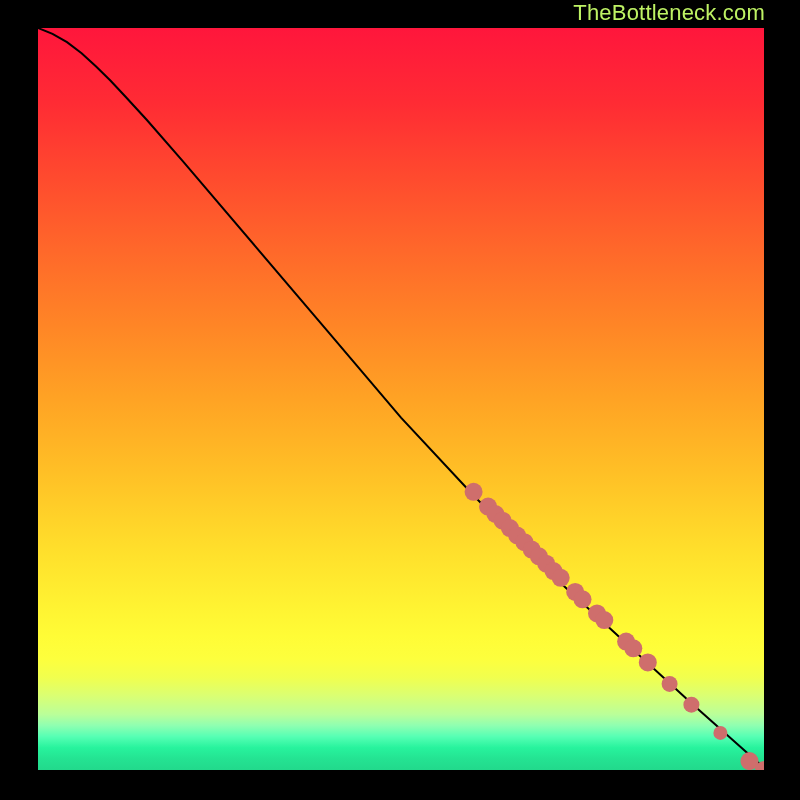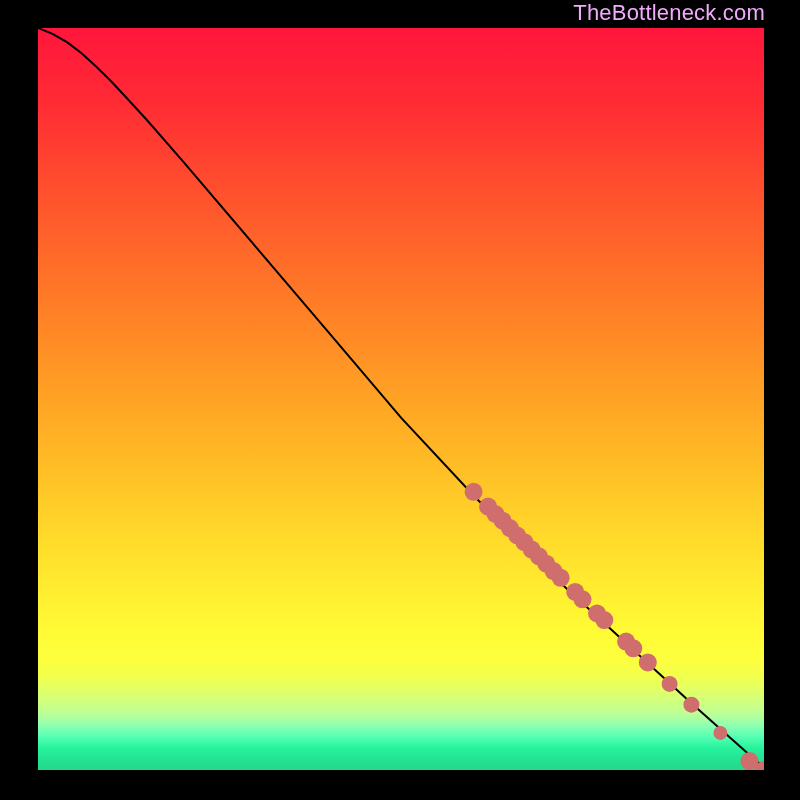--- a/index.html
+++ b/index.html
@@ -15,21 +15,21 @@
     width: 800px;
     height: 800px;
     background: #000;
   }
   .watermark {
     position: absolute;
     top: 0;
     right: 35px;
     font-family: Arial, Helvetica, sans-serif;
     font-size: 22px;
-    color: #f0abfc;
+    color: #bef264;
     font-weight: 500;
     letter-spacing: 0.2px;
   }
   .plot {
     position: absolute;
     left: 38px;
     top: 28px;
     width: 726px;
     height: 742px;
   }

